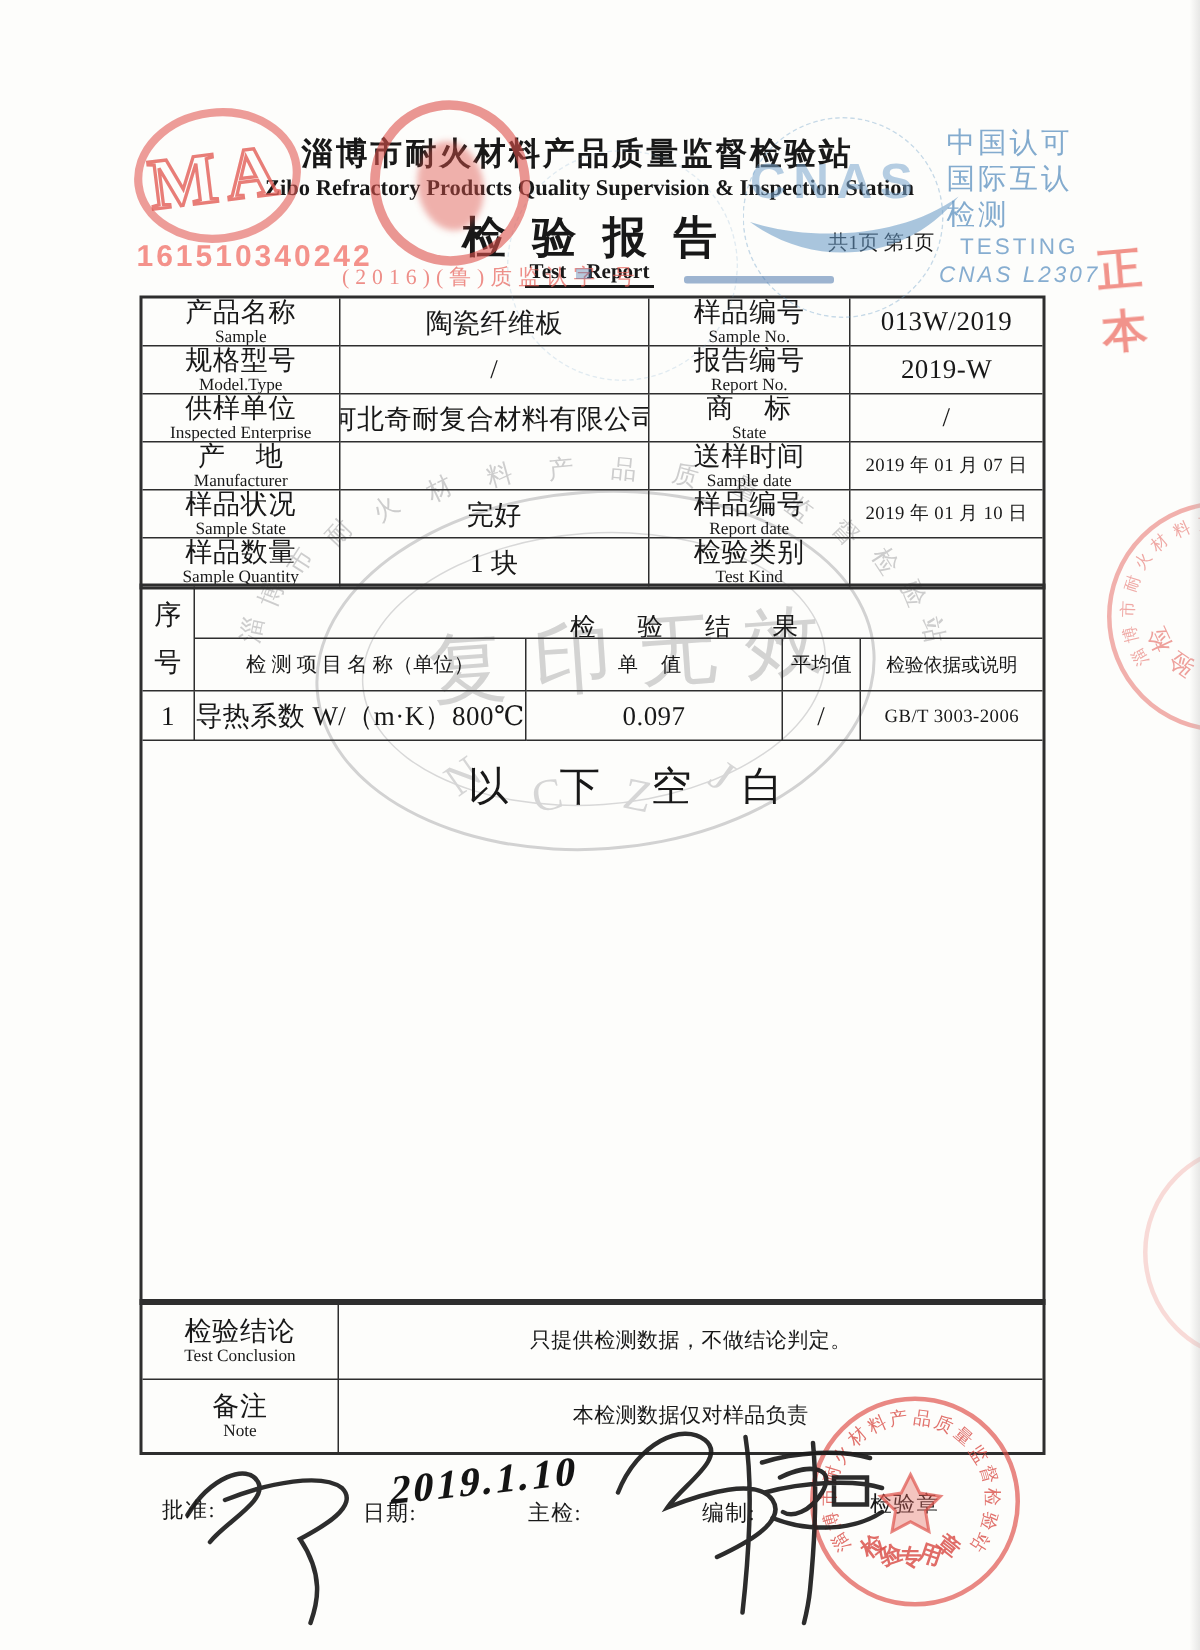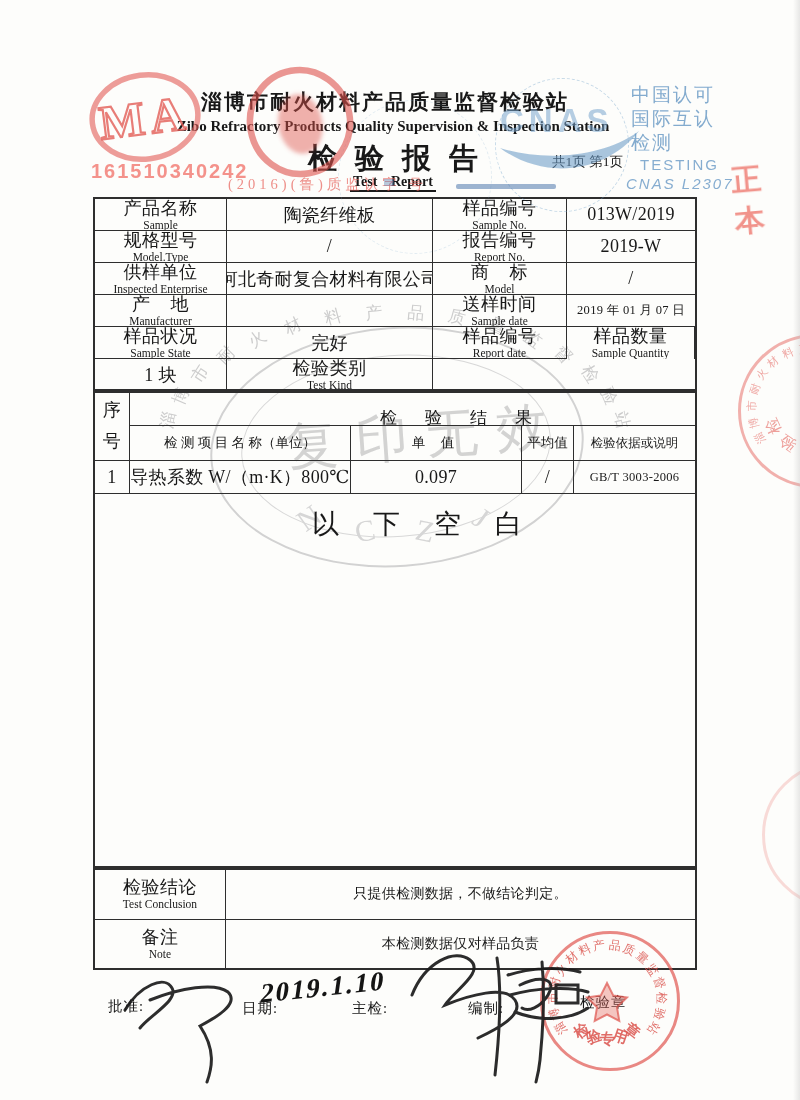--- a/index.html
+++ b/index.html
@@ -137,21 +137,21 @@
 
       <div class="cell">
           <span class="cn">供样单位</span>
           <span class="en">Inspected Enterprise</span>
         </div>
       <div class="cell">
           <span class="val">河北奇耐复合材料有限公司</span>
         </div>
       <div class="cell">
           <span class="cn">商    标</span>
-          <span class="en">Model</span>
+          <span class="en">State</span>
         </div>
       <div class="cell lastc">
           <span class="val">/</span>
         </div>
 
       <div class="cell">
           <span class="cn">产    地</span>
           <span class="en">Manufacturer</span>
         </div>
       <div class="cell">
@@ -168,20 +168,23 @@
       <div class="cell">
           <span class="cn">样品状况</span>
           <span class="en">Sample State</span>
         </div>
       <div class="cell">
           <span class="val">完好</span>
         </div>
       <div class="cell">
           <span class="cn">样品编号</span>
           <span class="en">Report date</span>
+        </div>
+      <div class="cell lastc">
+          <span class="val" style="font-size:12.5px">2019 年 01 月 10 日</span>
         </div>
 
       <div class="cell lastr">
           <span class="cn">样品数量</span>
           <span class="en">Sample Quantity</span>
         </div>
       <div class="cell lastr">
           <span class="val">1 块</span>
         </div>
       <div class="cell lastr">

